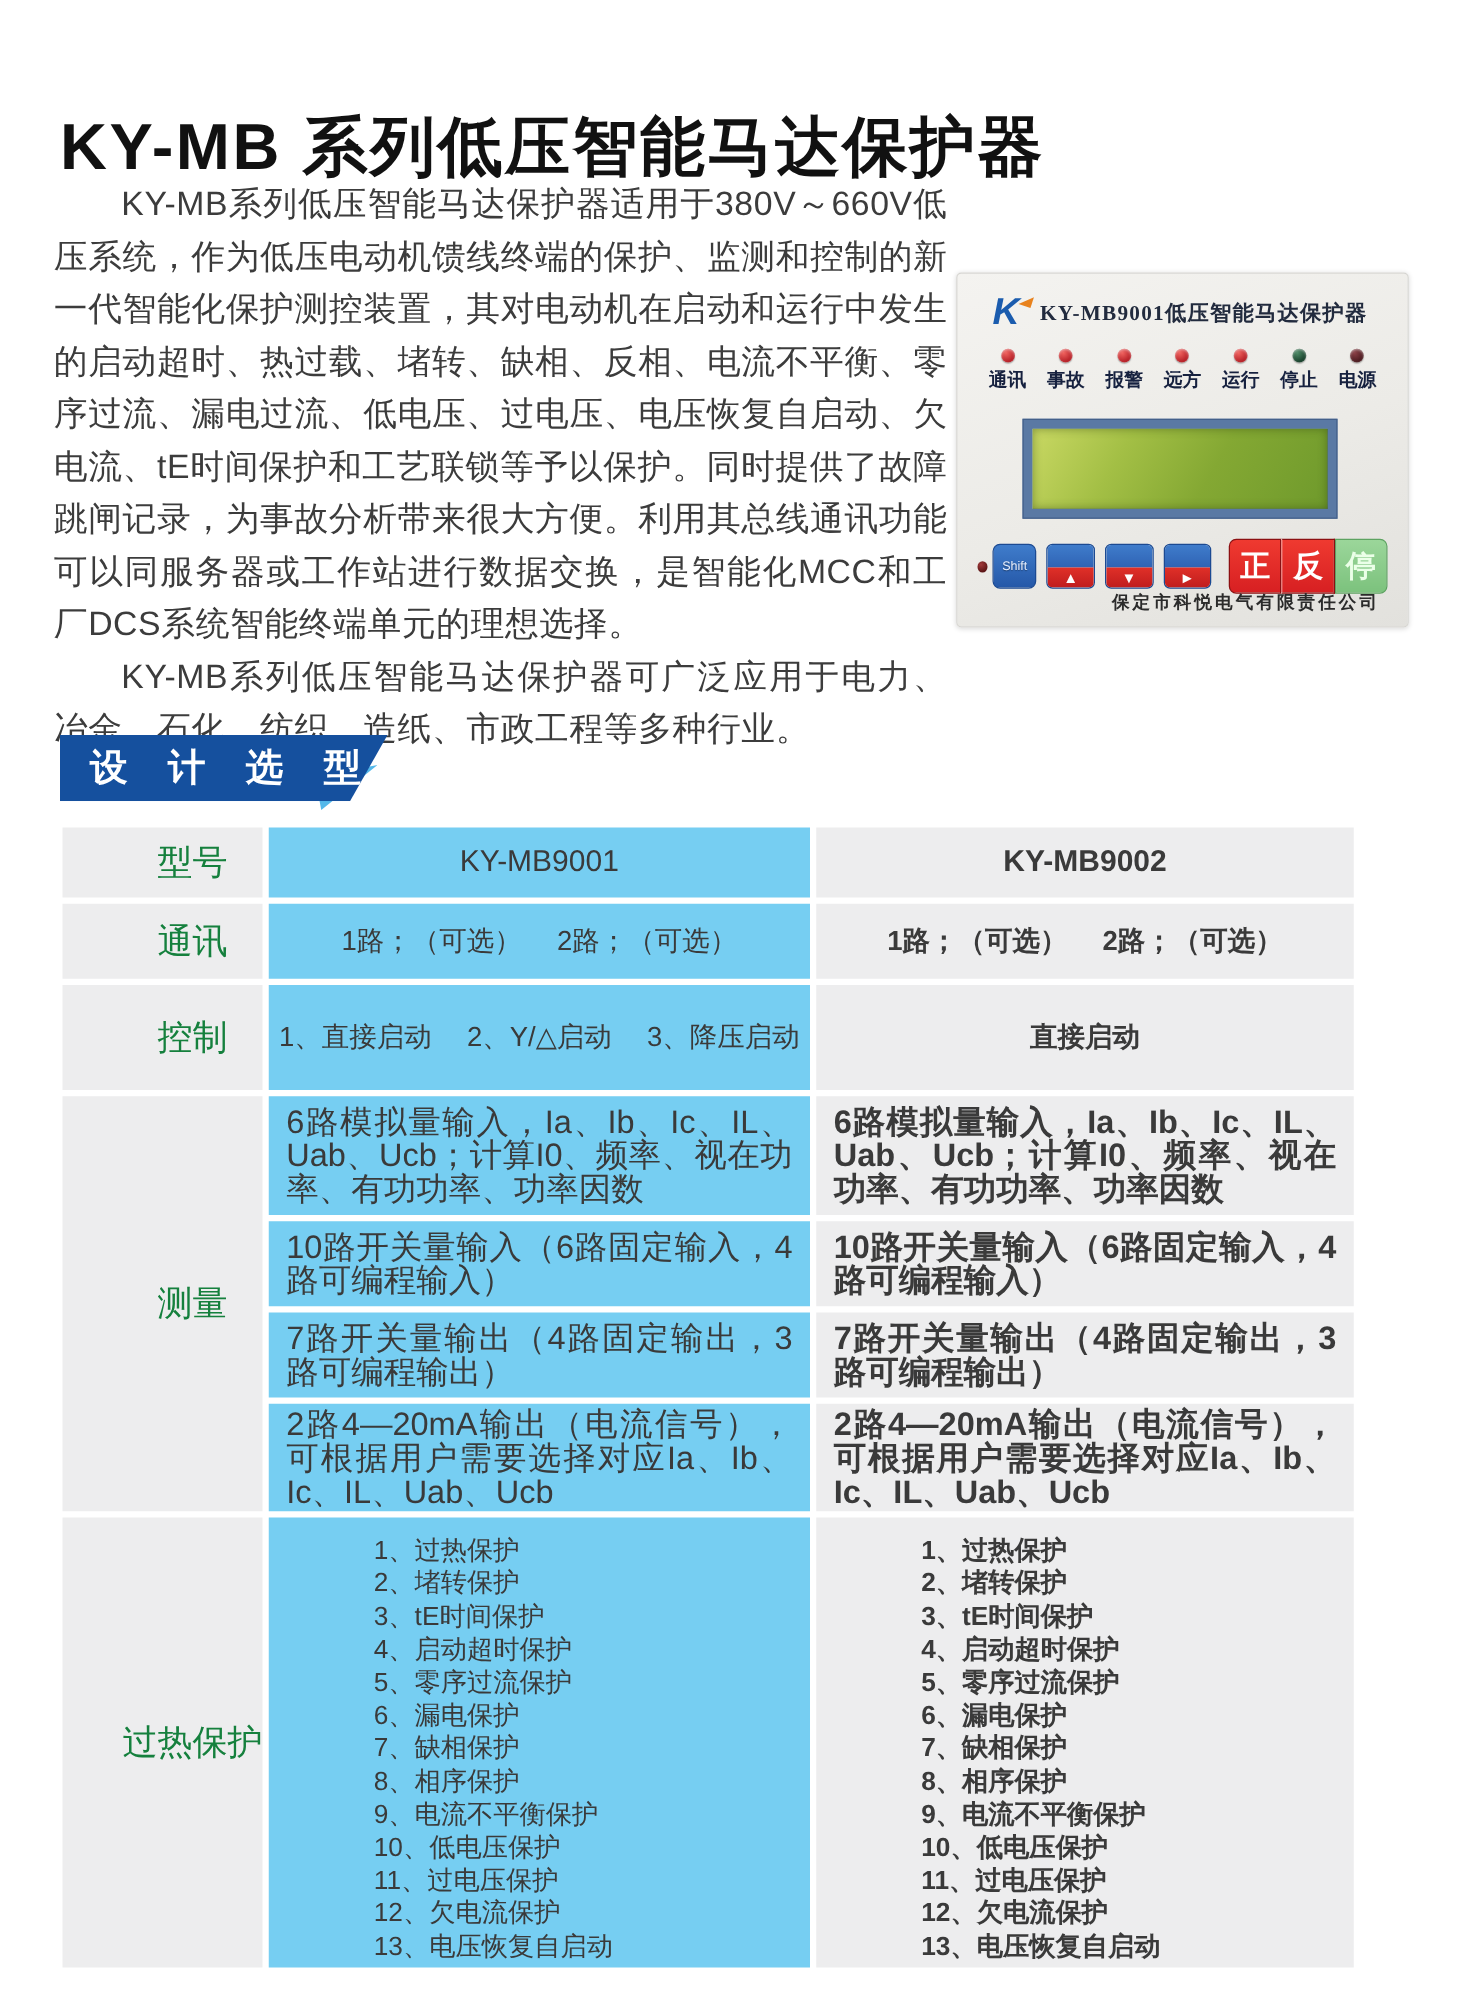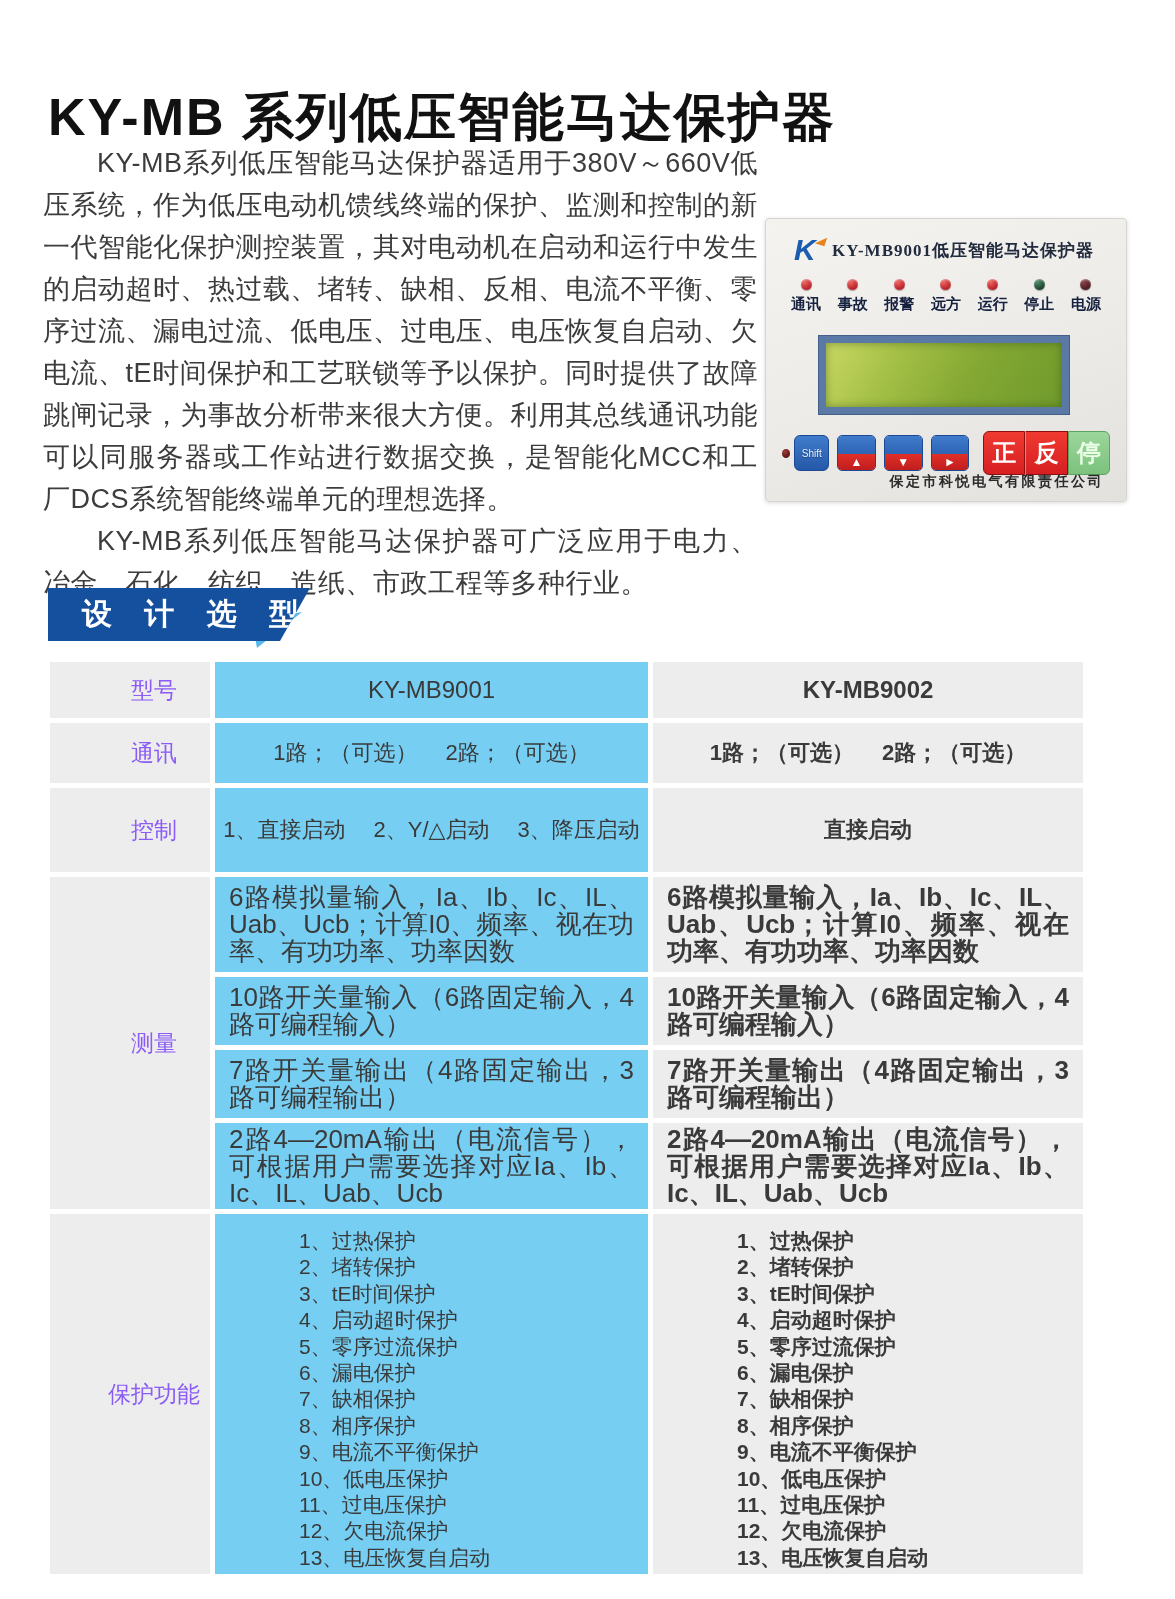--- a/index.html
+++ b/index.html
@@ -87,32 +87,32 @@
   .banner-fold{
     position:absolute;left:252px;top:612px;width:50px;height:36px;
     background:#54b8ea;clip-path:polygon(0 26%,100% 0,10% 100%);
   }
   .banner{
     position:absolute;left:48px;top:588px;width:262px;height:53px;
     background:#15509e;color:#ffffff;
     clip-path:polygon(0 0,100% 0,calc(100% - 30px) 100%,0 100%);
     display:flex;align-items:center;
   }
-  .banner span{font-size:30px;font-weight:bold;letter-spacing:12px;padding-left:34px;white-space:nowrap;}
+  .banner span{font-size:30px;font-weight:bold;letter-spacing:12px;padding-left:24px;white-space:nowrap;}
   
   .spec-table{
     position:absolute;left:50px;top:662px;
     display:grid;
     grid-template-columns:160px 433px 430px;
     grid-template-rows:56px 60px 84px 95px 68px 68px 86px 360px;
     gap:5px;
   }
   .cell{color:#3a3a3a;}
   .lbl{background:#ededee;display:flex;align-items:center;justify-content:center;
-    font-size:23px;color:#8b5cf6;padding-left:48px;}
+    font-size:28px;color:#15803d;padding-left:48px;}
   .c1{background:#76cef2;}
   .c2{background:#ededee;font-weight:bold;}
   .center{display:flex;align-items:center;justify-content:center;font-size:22px;white-space:nowrap;}
   .hdr{font-size:24px;}
   .pad{display:flex;align-items:center;padding:6px 14px;font-size:26px;line-height:27px;text-align:justify;}
   .lbl-measure{grid-row:4 / span 4;grid-column:1;}
   .prot{padding:14px 12px 0 84px;font-size:21px;line-height:26.4px;}
   .prot div{white-space:nowrap;}
 </style>
 </head>
@@ -207,21 +207,21 @@
   <div class="cell lbl lbl-measure">测量</div>
   <div class="cell c1 pad">6路模拟量输入，Ia、Ib、Ic、IL、Uab、Ucb；计算I0、频率、视在功率、有功功率、功率因数</div>
   <div class="cell c2 pad">6路模拟量输入，Ia、Ib、Ic、IL、Uab、Ucb；计算I0、频率、视在功率、有功功率、功率因数</div>
   <div class="cell c1 pad">10路开关量输入（6路固定输入，4路可编程输入）</div>
   <div class="cell c2 pad">10路开关量输入（6路固定输入，4路可编程输入）</div>
   <div class="cell c1 pad">7路开关量输出（4路固定输出，3路可编程输出）</div>
   <div class="cell c2 pad">7路开关量输出（4路固定输出，3路可编程输出）</div>
   <div class="cell c1 pad">2路4—20mA输出（电流信号），可根据用户需要选择对应Ia、Ib、Ic、IL、Uab、Ucb</div>
   <div class="cell c2 pad">2路4—20mA输出（电流信号），可根据用户需要选择对应Ia、Ib、Ic、IL、Uab、Ucb</div>
 
-  <div class="cell lbl">保护功能</div>
+  <div class="cell lbl">过热保护</div>
   <div class="cell c1 prot">
     <div>1、过热保护</div>
     <div>2、堵转保护</div>
     <div>3、tE时间保护</div>
     <div>4、启动超时保护</div>
     <div>5、零序过流保护</div>
     <div>6、漏电保护</div>
     <div>7、缺相保护</div>
     <div>8、相序保护</div>
     <div>9、电流不平衡保护</div>

